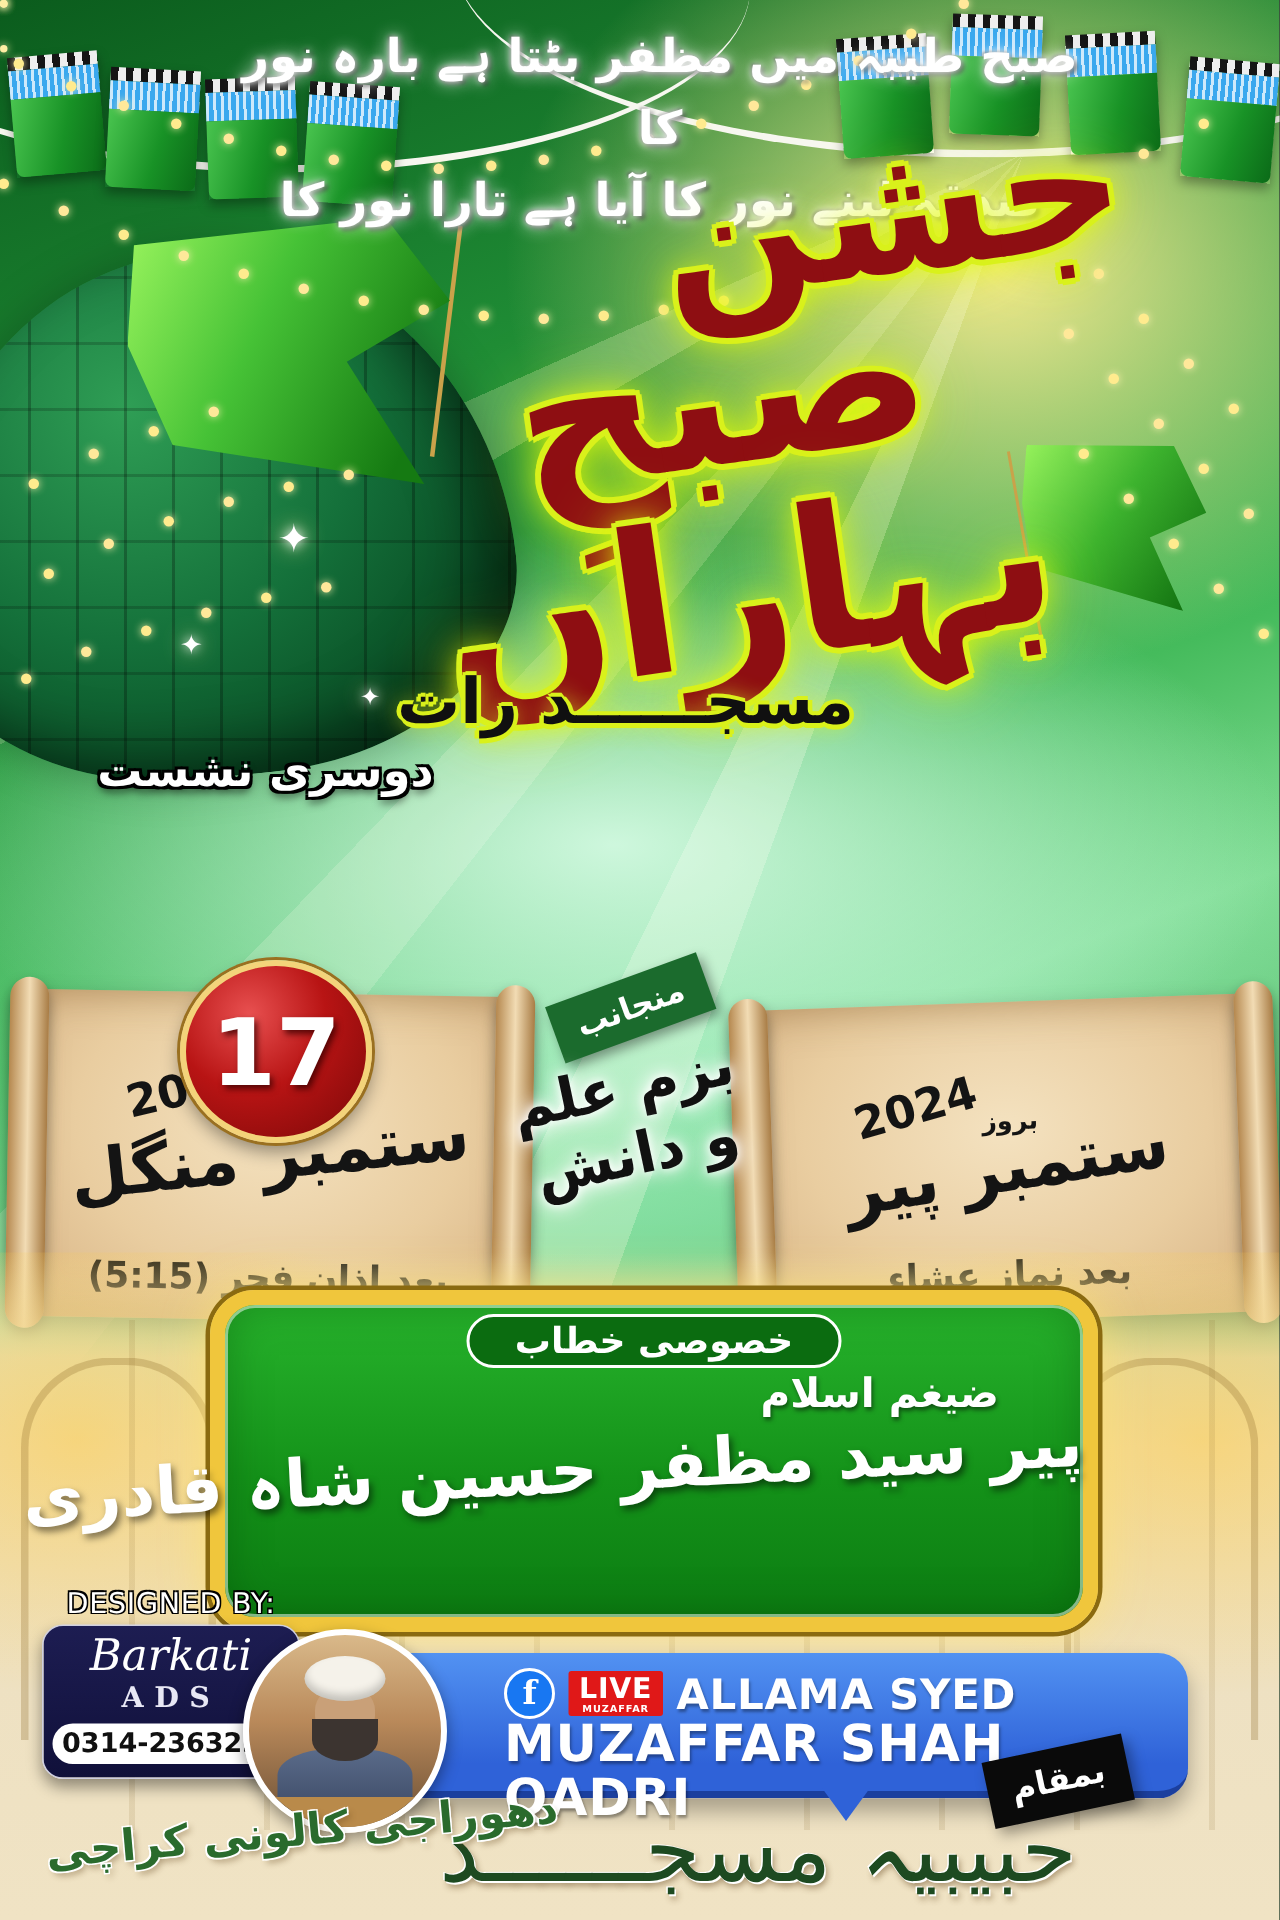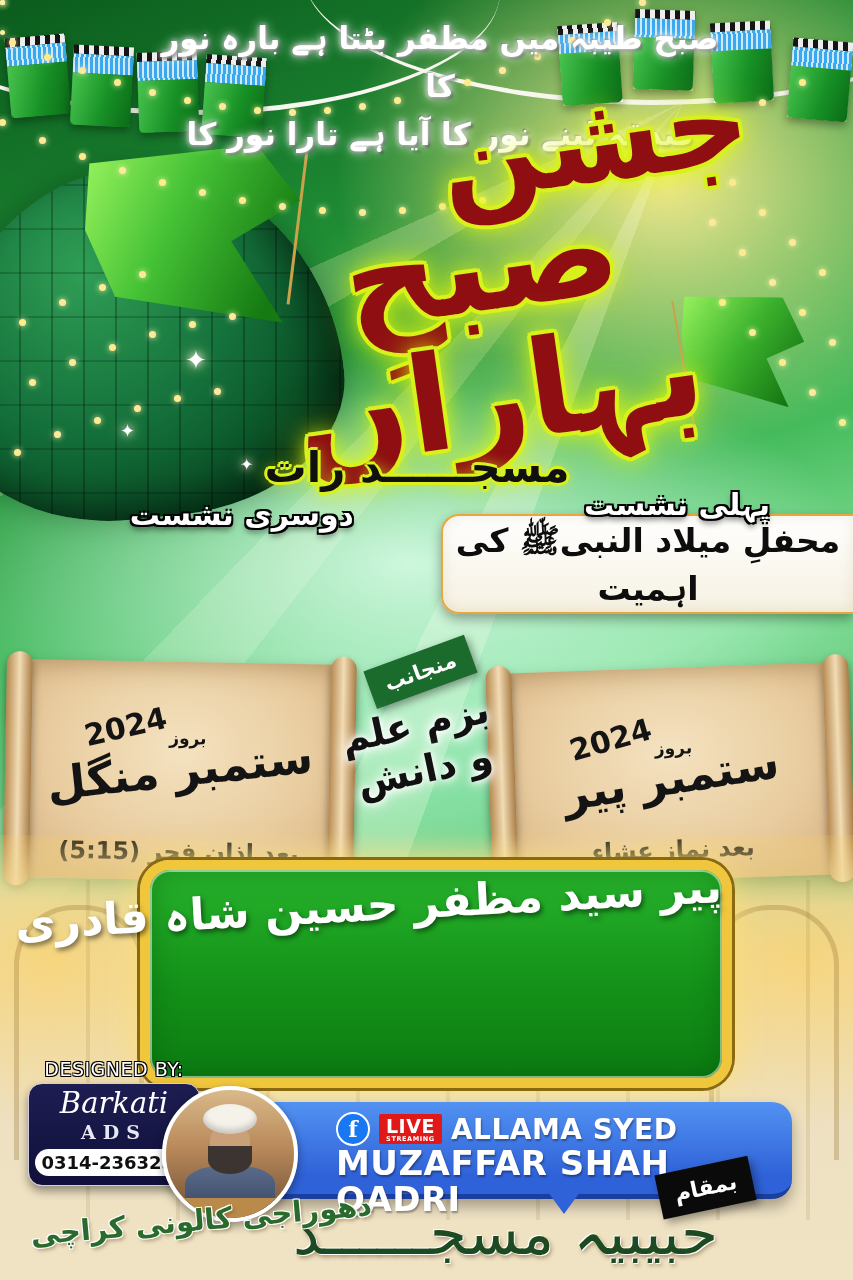--- a/index.html
+++ b/index.html
@@ -81,21 +81,21 @@
       2px 2px 0 #d9f11b,-2px -2px 0 #d9f11b,0 0 16px rgba(222,245,40,.95);}
 
   .session{position:absolute;}
   .session-label{font-size:30px;font-weight:bold;color:#fff;margin-bottom:-8px;position:relative;z-index:2;
     text-shadow:2px 2px 0 #000,-2px -2px 0 #000,2px -2px 0 #000,-2px 2px 0 #000,0 4px 6px rgba(0,0,0,.6);}
   .session-box{background:linear-gradient(180deg,#ffffff 0%,#f6f1e2 100%);border:2px solid #e8a63c;
     box-shadow:0 5px 12px rgba(0,0,0,.35), inset 0 0 14px rgba(150,120,40,.15);
     display:flex;align-items:center;justify-content:center;color:#0d0d0d;font-weight:bold;}
   .s-right{right:0;top:487px;width:412px;text-align:center;}
   .s-right .session-box{height:96px;border-radius:18px 0 0 18px;border-right:none;font-size:33px;}
-  .s-left{left:0;top:497px;width:424px;}
+  .s-left{left:0;top:497px;width:424px;text-align:center;}
   .s-left .session-box{height:100px;border-radius:0 18px 18px 0;border-left:none;font-size:31px;}
 
   
   .scroll{position:absolute;background:
       radial-gradient(ellipse at 50% 40%, #f4e2c0 0%, #e9cda0 55%, #d6b183 100%);
     border-radius:10px;box-shadow:inset 0 0 28px rgba(120,80,30,.5),0 8px 16px rgba(0,0,0,.35);}
   .curl{position:absolute;top:-8px;bottom:-8px;width:26px;border-radius:13px;
     background:linear-gradient(90deg,#b5884f 0%,#f2dcb4 50%,#a87c45 100%);
     box-shadow:0 5px 9px rgba(0,0,0,.4);}
   .curl-l{left:-9px;}.curl-r{right:-9px;}
@@ -257,24 +257,20 @@
     <div>صبح طیبہ میں مظفر بٹتا ہے بارہ نور کا</div>
     <div>صدقہ لینے نور کا آیا ہے تارا نور کا</div>
   </div>
 
   <div class="title rtl">
     <div class="title-w1">جشن</div>
     <div class="title-w2">صبحِ بہاراں</div>
   </div>
   <div class="subtitle rtl">مسجــــــد رات</div>
 
-  <div class="session s-right rtl">
-    <div class="session-label" style="padding-left:60px;">پہلی نشست</div>
-    <div class="session-box">محفلِ میلاد النبیﷺ کی اہمیت</div>
-  </div>
 
   <div class="session s-left rtl">
     <div class="session-label" style="padding-right:70px;">دوسری نشست</div>
   </div>
 
   <div class="scroll sc-16 rtl">
     <div class="curl curl-l"></div>
     <div class="curl curl-r"></div>
     <div class="sc-year" style="right:190px;top:52px;">2024</div>
     <div class="sc-broz" style="right:150px;top:70px;">بروز</div>
@@ -283,32 +279,35 @@
   </div>
 
   <div class="scroll sc-17 rtl">
     <div class="curl curl-l"></div>
     <div class="curl curl-r"></div>
     <div class="sc-year" style="right:180px;top:48px;">2024</div>
     <div class="sc-broz" style="right:140px;top:66px;">بروز</div>
     <div class="sc-main" style="top:82px;">ستمبر منگل</div>
     <div class="sc-time" style="bottom:14px;">بعد اذان فجر (5:15)</div>
   </div>
+  <div class="date-badge badge-17">17</div>
 
   <div class="organizer rtl">
     <div class="organizer-tag">منجانب</div>
     <div class="organizer-name">بزم علم و دانش</div>
   </div>
 
   <div class="bg-bottom"></div>
   <div class="arches"></div>
   <div class="arch" style="left:14px;top:905px;"></div>
   <div class="arch" style="right:14px;top:905px;"></div>
 
   <div class="speaker-banner rtl">
+    <div class="speaker-heading">خصوصی خطاب</div>
+    <div class="speaker-honorific">ضیغم اسلام</div>
     <div class="speaker-name">پیر سید مظفر حسین شاہ قادری</div>
   </div>
 
   <div class="designer">
     <div class="designer-label">DESIGNED BY:</div>
     <div class="designer-card">
       <div class="designer-name">Barkati</div>
       <div class="designer-type">ADS</div>
       <div class="designer-phone">0314-2363236</div>
     </div>
@@ -320,21 +319,21 @@
       <div class="av-body"></div>
       <div class="av-desk"></div>
       <div class="av-face"></div>
       <div class="av-beard"></div>
       <div class="av-turban"></div>
     </div>
     <div class="live-row">
       <div class="fb-icon">f</div>
       <div class="live-badge">
         <div class="live-word">LIVE</div>
-        <div class="streaming-word">STREAMING</div>
+        <div class="streaming-word">MUZAFFAR</div>
       </div>
       <div class="live-name1">ALLAMA SYED</div>
     </div>
     <div class="live-name2">MUZAFFAR SHAH QADRI</div>
   </div>
 
   <div class="venue-tag rtl">بمقام</div>
   <div class="venue-name rtl">حبیبیہ مسجــــــد</div>
   <div class="venue-address rtl">دھوراجی کالونی کراچی</div>
 

